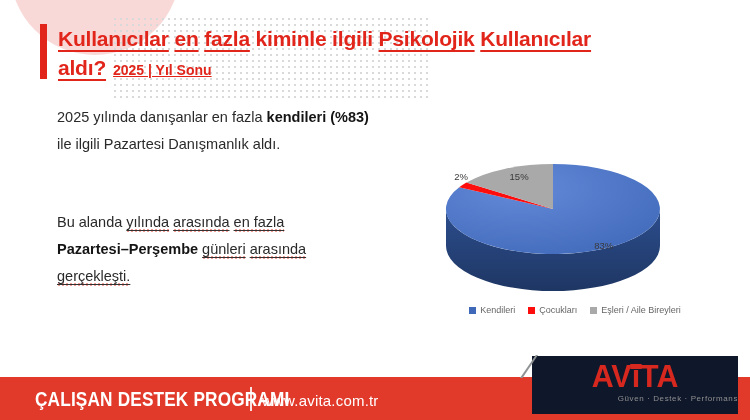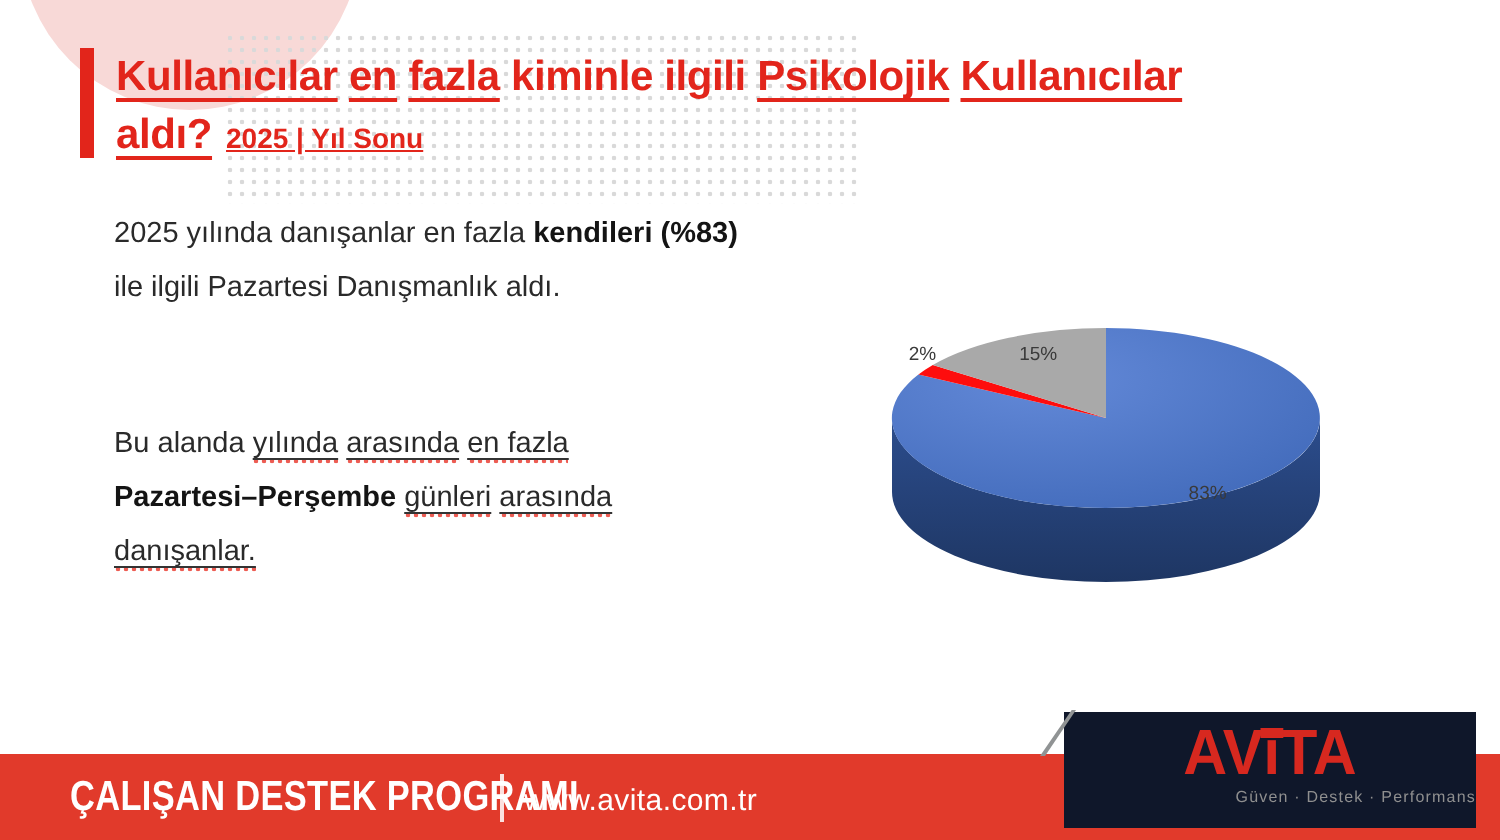--- a/index.html
+++ b/index.html
@@ -54,41 +54,55 @@
 <body>
 
 <div class="slide">
   <div class="pink-circle"></div>
   <div class="dots"></div>
   <div class="accent-bar"></div>
 
   <h1 class="title"><span><span class="u">Kullanıcılar</span><span> </span><span class="u">en</span><span> </span><span class="u">fazla</span><span> kiminle ilgili </span><span class="u">Psikolojik</span><span> </span><span class="u">Kullanıcılar</span><br><span class="u">aldı?</span></span><span class="date-label">2025 | Yıl Sonu</span></h1>
 
   <p class="para p1"><span>2025 yılında danışanlar en fazla </span><span class="b">kendileri (%83)</span><br><span>ile ilgili Pazartesi Danışmanlık aldı.</span></p>
-  <p class="para p2"><span>Bu alanda </span><span class="u">yılında</span><span> </span><span class="u">arasında</span><span> </span><span class="u">en fazla</span><br><span class="b">Pazartesi–Perşembe</span><span> </span><span class="u">günleri</span><span> </span><span class="u">arasında</span><br><span class="u">danışanlar.</span></p>
+  <p class="para p2"><span>Bu alanda </span><span class="u">yılında</span><span> </span><span class="u">arasında</span><span> </span><span class="u">en fazla</span><br><span class="b">Pazartesi–Perşembe</span><span> </span><span class="u">günleri</span><span> </span><span class="u">arasında</span><br><span class="u">gerçekleşti.</span></p>
 
   <svg id="pie" width="320" height="165" viewBox="0 0 320 165" aria-hidden="true">
       <defs>
         <linearGradient id="gs0" x1="0" y1="0" x2="0" y2="1">
           <stop offset="0" stop-color="#2c4d8d"></stop>
           <stop offset="1" stop-color="#1e3663"></stop>
         </linearGradient>
         <radialGradient id="gt0" cx="35%" cy="28%" r="90%">
           <stop offset="0" stop-color="#6389d8"></stop>
           <stop offset="1" stop-color="#3f68b8"></stop>
         </radialGradient>
       </defs>
       <path d="M245.0,69.0 A107,45 0 0 1 31.0,69.0 L31.0,106.0 A107,45 0 0 0 245.0,106.0 Z" fill="url(#gs0)"></path>
       <path d="M138.0,69.0 L138.0,24.0 A107,45 0 1 1 44.2,47.3 Z" fill="url(#gt0)"></path>
       <path d="M138.0,69.0 L44.2,47.3 A107,45 0 0 1 51.4,42.5 Z" fill="#fe0d0d"></path>
       <path d="M138.0,69.0 L51.4,42.5 A107,45 0 0 1 138.0,24.0 Z" fill="#a9a9a9"></path>
       <text x="188.8" y="106.0" text-anchor="middle" dy="0.35em" class="pie-label">83%</text>
       <text x="46.2" y="36.6" text-anchor="middle" dy="0.35em" class="pie-label">2%</text>
       <text x="104.1" y="36.9" text-anchor="middle" dy="0.35em" class="pie-label">15%</text>
     </svg>
+  <div id="legend">
+      <span class="lg-item">
+        <span class="lg-sq" style="background: rgb(63, 104, 184);"></span>
+        <span class="lg-label">Kendileri</span>
+      </span>
+      <span class="lg-item">
+        <span class="lg-sq" style="background: rgb(254, 13, 13);"></span>
+        <span class="lg-label">Çocukları</span>
+      </span>
+      <span class="lg-item">
+        <span class="lg-sq" style="background: rgb(169, 169, 169);"></span>
+        <span class="lg-label">Eşleri / Aile Bireyleri</span>
+      </span>
+    </div>
 
   <div class="footer-band"></div>
   <p class="program">ÇALIŞAN DESTEK PROGRAMI</p>
   <div class="footer-divider"></div>
   <span class="website">www.avita.com.tr</span>
   <div class="logo-box">
     <div class="brand"><span>AV</span><span class="ibar">ı</span><span>TA</span></div>
     <div class="tagline">Güven · Destek · Performans</div>
   </div>
   <div class="gray-slash"></div>

